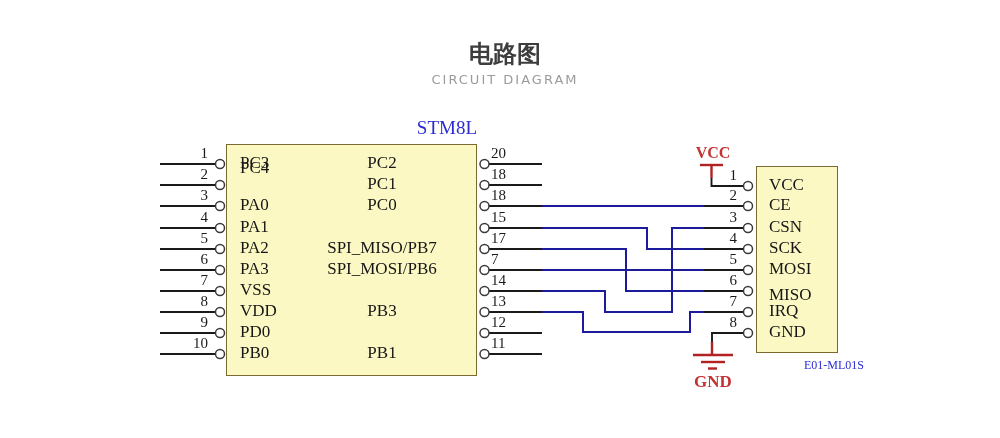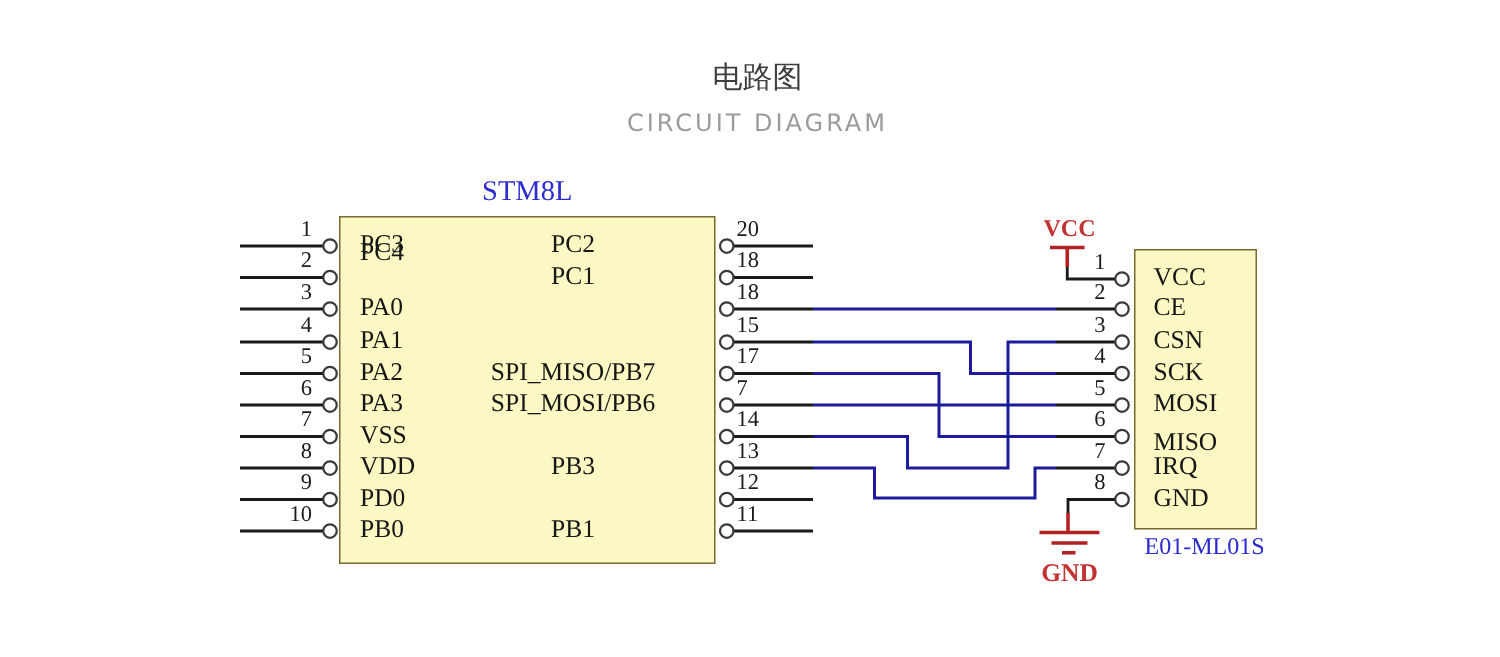--- a/index.html
+++ b/index.html
@@ -11,38 +11,38 @@
     --power-red:#c23434;
     --symbol-red:#b22222;
   }
   html,body{margin:0;padding:0;background:#fff;}
   .stage{
     position:relative;width:1000px;height:438px;background:#ffffff;
     font-family:"Liberation Serif", serif;overflow:hidden;
   }
   .hdr-title{
     position:absolute;left:355px;top:38px;width:300px;text-align:center;
-    font-family:"DejaVu Sans", sans-serif;font-size:20px;color:#3d3d3d;
+    font-family:"DejaVu Sans", sans-serif;font-size:24px;color:#3d3d3d;font-weight:bold;
   }
   .hdr-sub{
     position:absolute;left:355px;top:72px;width:300px;text-align:center;
-    font-family:"DejaVu Sans", sans-serif;font-size:16px;color:#9b9b9b;letter-spacing:2px;
+    font-family:"DejaVu Sans", sans-serif;font-size:13px;color:#9b9b9b;letter-spacing:2px;
   }
   .chip{
     position:absolute;background:var(--chip-fill);
     border:1.6px solid var(--chip-border);box-sizing:border-box;
   }
   .chip-stm8l{left:226px;top:144px;width:251px;height:232px;}
   .chip-e01{left:756px;top:166px;width:82px;height:187px;}
   .chip-title{
-    position:absolute;text-align:center;color:var(--chip-label-blue);
+    position:absolute;text-align:right;color:var(--chip-label-blue);
     font-size:19px;line-height:20px;
   }
   .title-stm8l{left:226px;top:118px;width:251px;}
-  .title-e01{left:742px;top:355px;width:122px;font-size:16px;}
+  .title-e01{left:742px;top:355px;width:122px;font-size:12px;}
   svg.wires{position:absolute;left:0;top:0;width:1000px;height:438px;}
   .stub{stroke:var(--wire-black);stroke-width:1.9px;}
   .net{stroke:var(--wire-blue);stroke-width:2px;fill:none;}
   .pincircle{fill:#ffffff;stroke:#3a3a3a;stroke-width:1.5px;}
   .sym-red{stroke:var(--symbol-red);stroke-width:2.4px;}
   .pin-num{
     position:absolute;font-size:15px;line-height:15px;color:#1a1a1a;
   }
   .num-l{left:168px;width:40px;text-align:right;}
   .num-r{left:491px;width:44px;text-align:left;}
@@ -196,20 +196,21 @@
   <div class="pin-num num-r" style="top:210px">15</div>
   <div class="pin-num num-r" style="top:231px">17</div>
   <div class="pin-num num-r" style="top:252px">7</div>
   <div class="pin-num num-r" style="top:273px">14</div>
   <div class="pin-num num-r" style="top:294px">13</div>
   <div class="pin-num num-r" style="top:315px">12</div>
   <div class="pin-num num-r" style="top:336px">11</div>
 
   <div class="pin-label lab-r" style="top:154px">PC2</div>
   <div class="pin-label lab-r" style="top:175px">PC1</div>
+  <div class="pin-label lab-r" style="top:196px">PC0</div>
   <div class="pin-label lab-r" style="top:239px">SPI_MISO/PB7</div>
   <div class="pin-label lab-r" style="top:260px">SPI_MOSI/PB6</div>
   <div class="pin-label lab-r" style="top:302px">PB3</div>
   <div class="pin-label lab-r" style="top:344px">PB1</div>
 
   <div class="pin-num num-e" style="top:168px">1</div>
   <div class="pin-num num-e" style="top:188px">2</div>
   <div class="pin-num num-e" style="top:210px">3</div>
   <div class="pin-num num-e" style="top:231px">4</div>
   <div class="pin-num num-e" style="top:252px">5</div>

